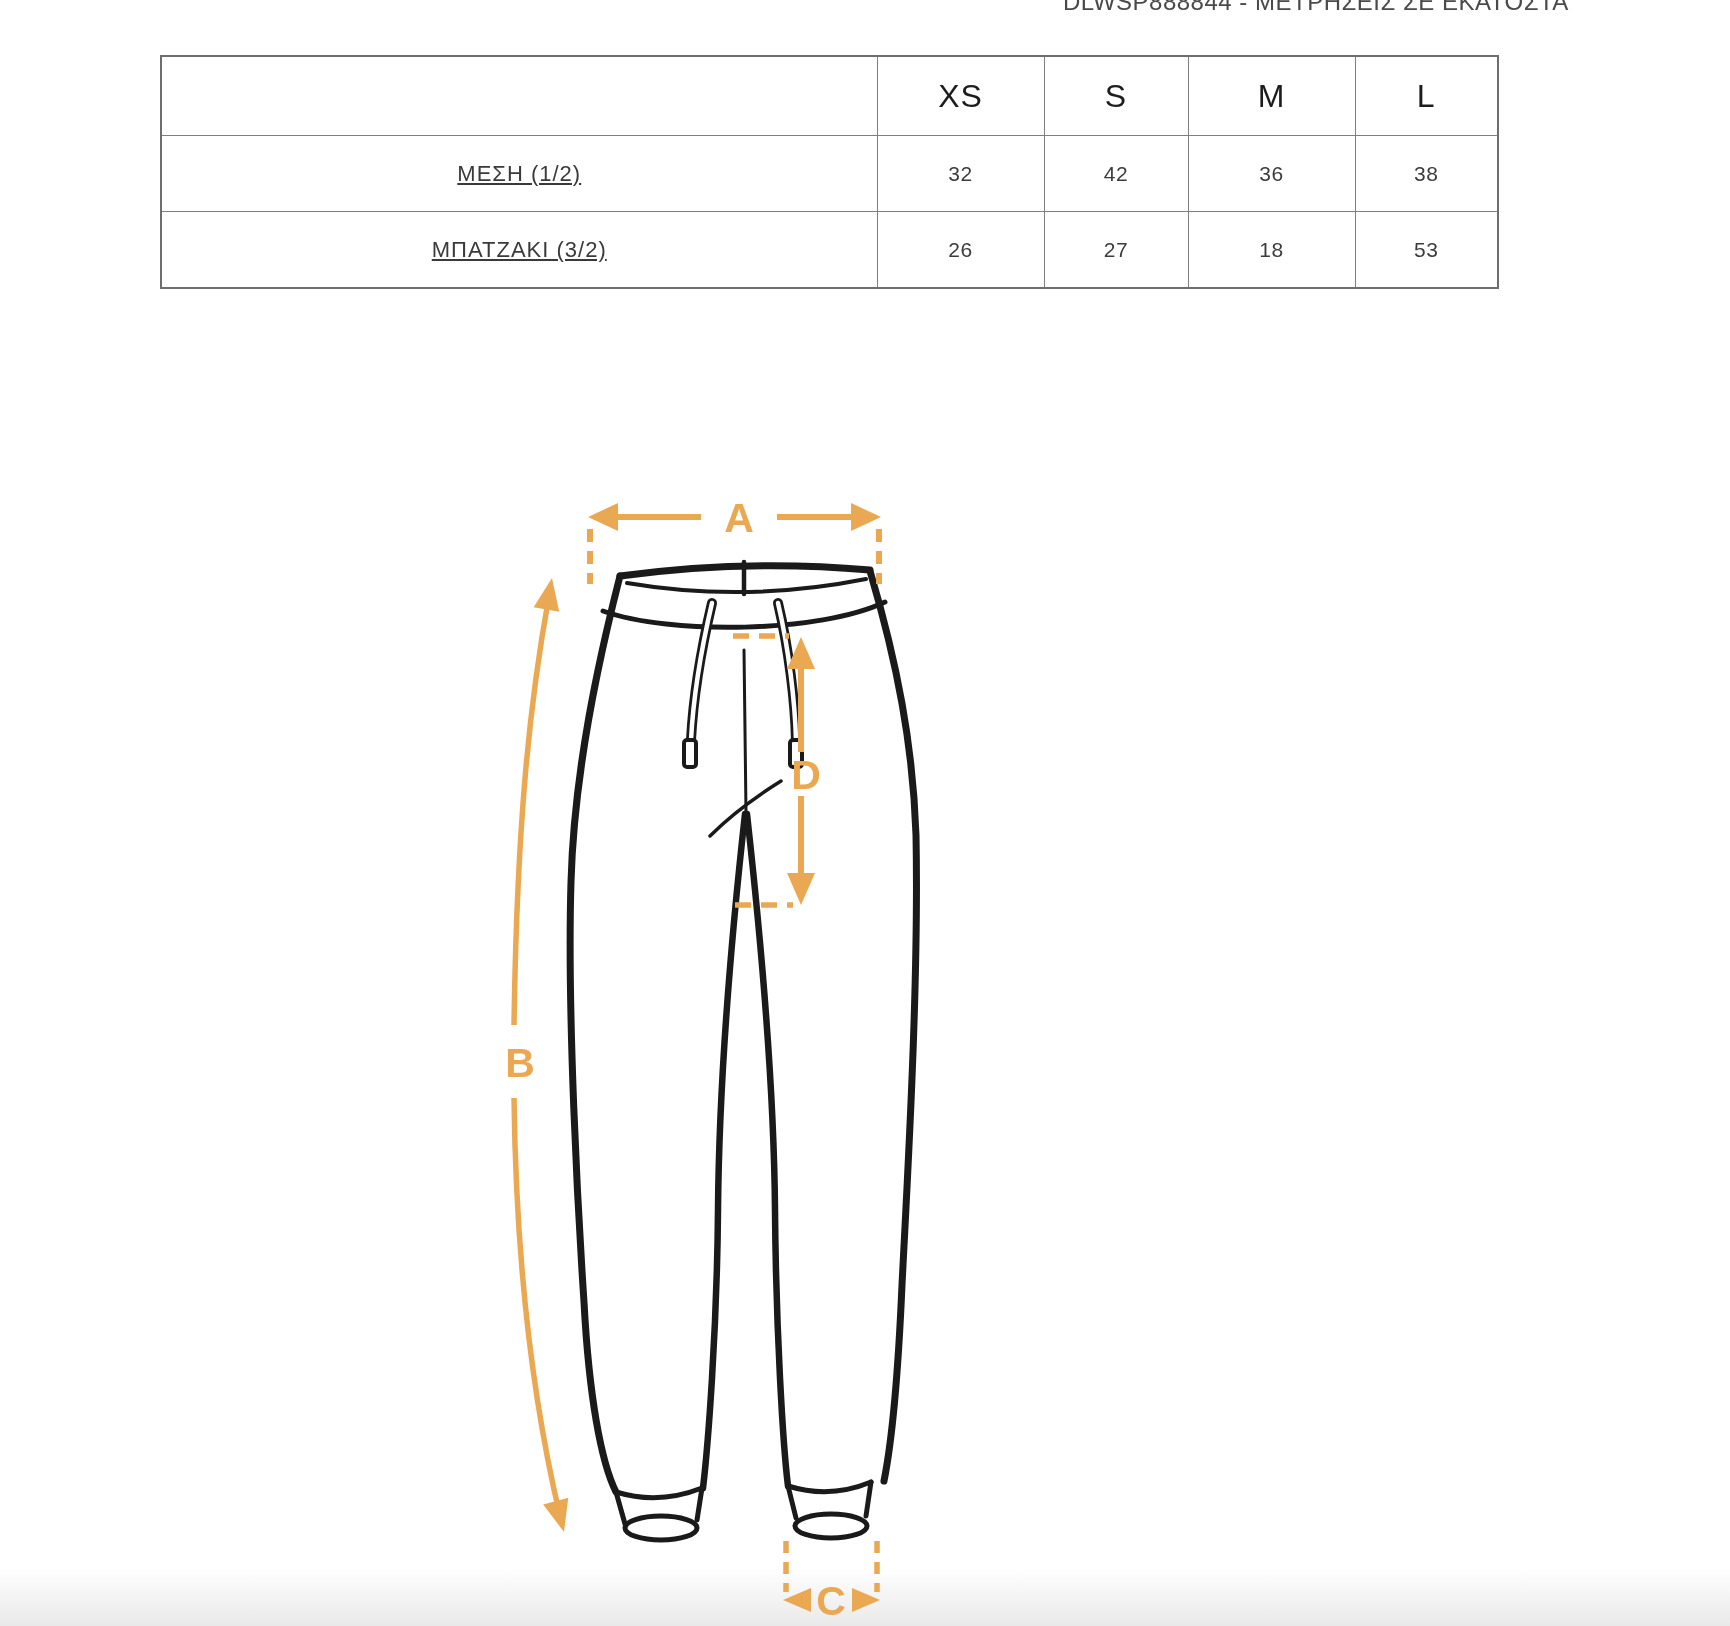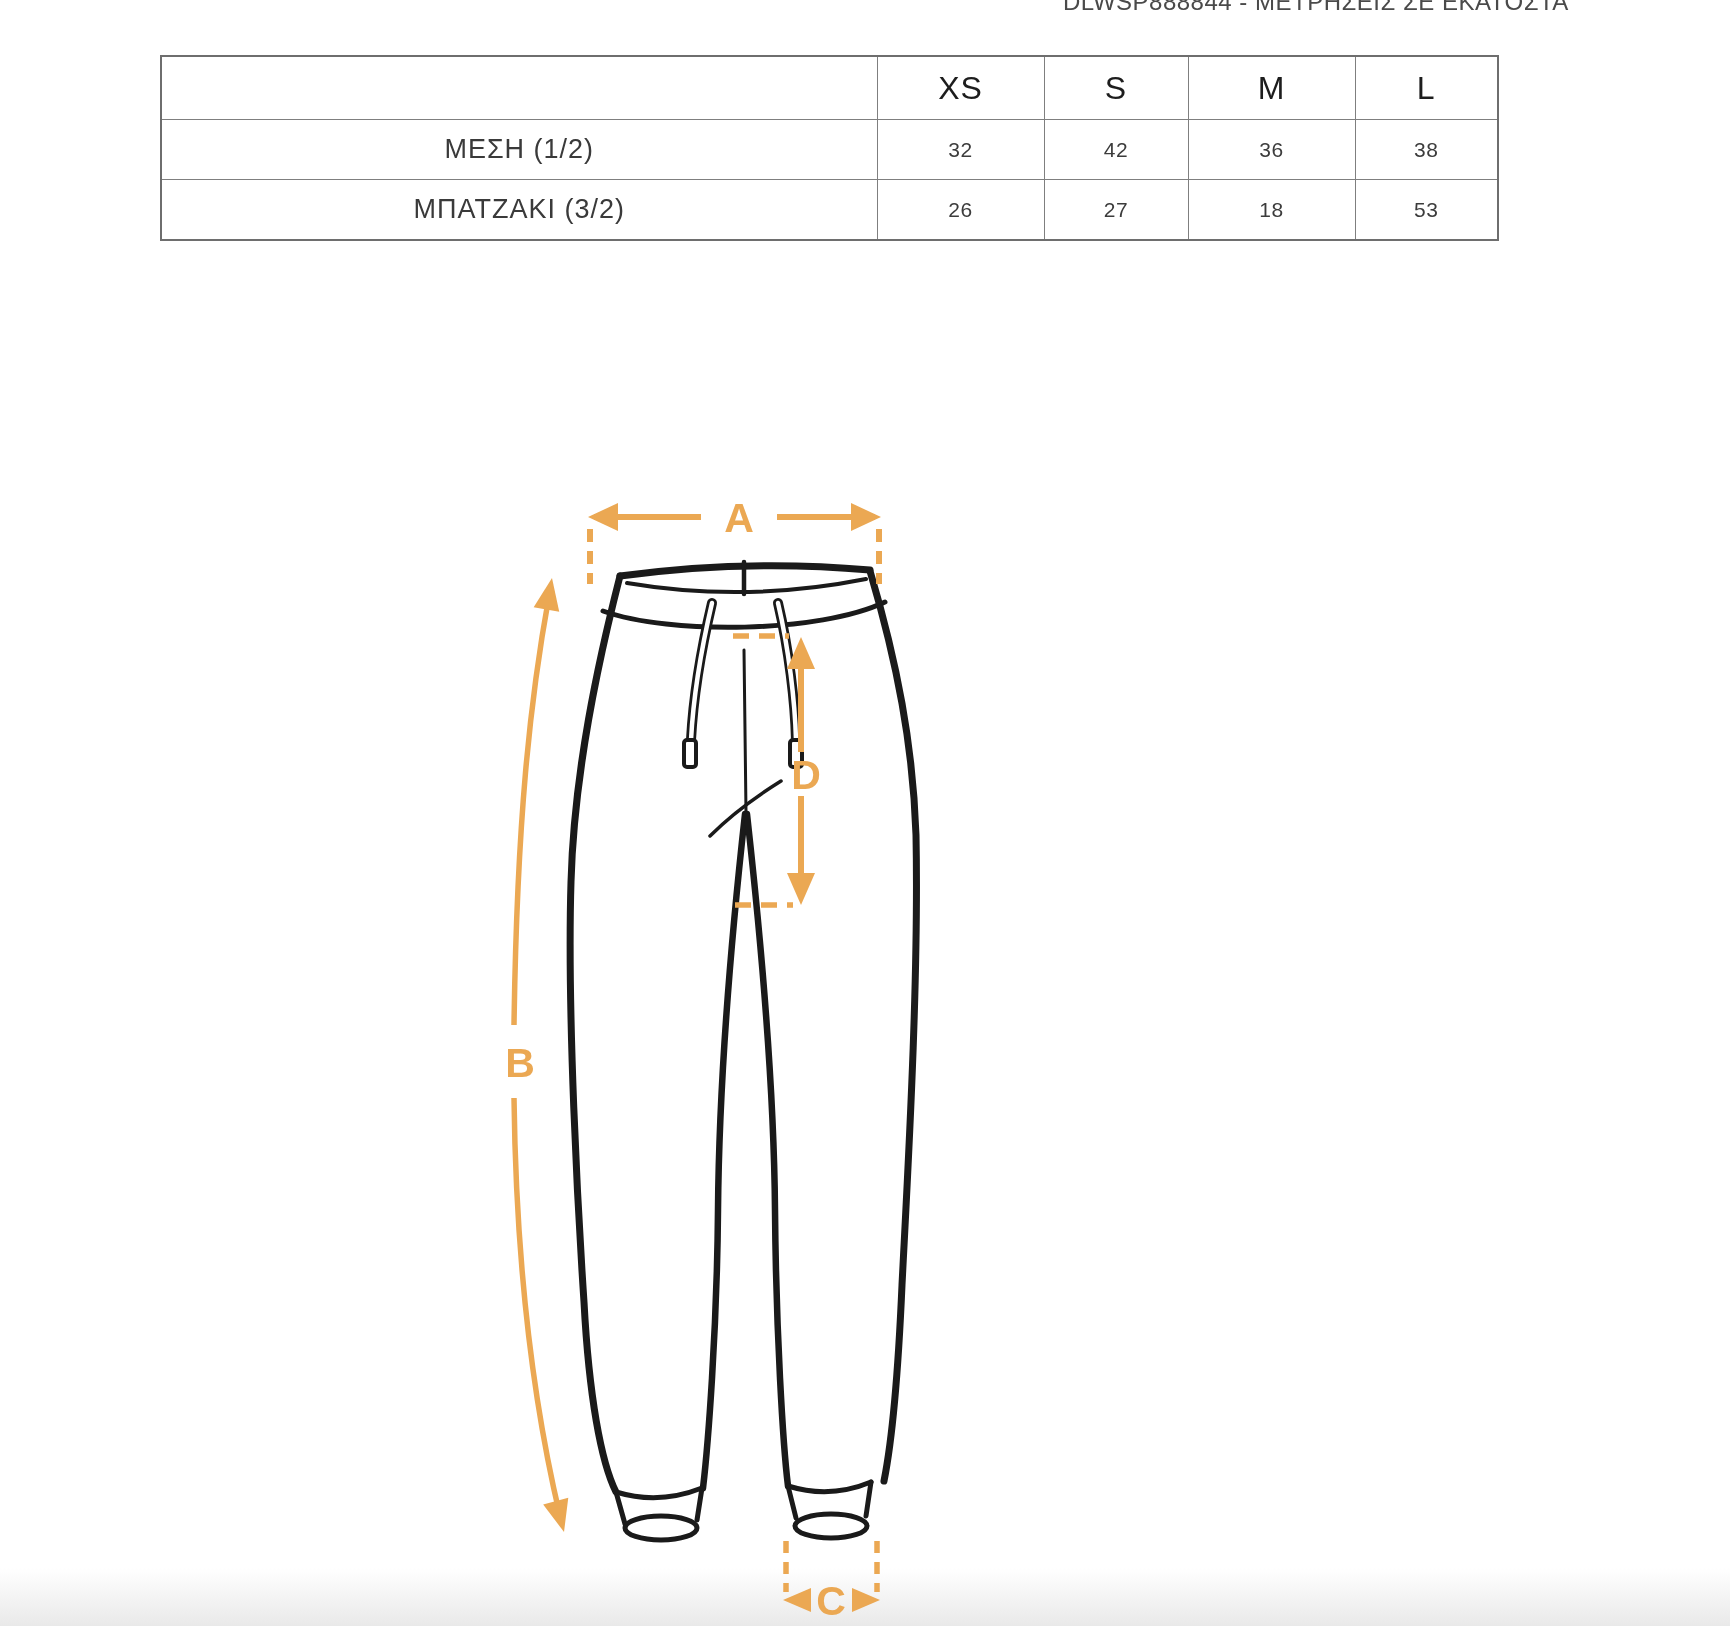--- a/index.html
+++ b/index.html
@@ -19,30 +19,30 @@
   }
   table.size-table {
     position: absolute; left: 160px; top: 55px;
     width: 1337px;
     border-collapse: collapse; table-layout: fixed;
     border: 2px solid #6e6e6e;
   }
   .size-table th, .size-table td {
     border: 1px solid #7f7f7f;
     text-align: center; vertical-align: middle;
-    padding: 0;
+    padding: 8px;
     color: #3c3c3c;
   }
   .size-table thead th {
     height: 62px;
     font-size: 32px; font-weight: 400; color: #1d1d1d;
     letter-spacing: 1px;
   }
   .size-table tbody td { height: 59px; font-size: 21px; letter-spacing: 0.5px; }
-  .size-table tbody td.row-label { font-size: 27px; color: #3a3a3a; letter-spacing: 1px; }
+  .size-table tbody td.row-label { font-size: 22px; color: #3a3a3a; letter-spacing: 1px; text-decoration: underline; }
   .bottom-fade {
     position: absolute; left: 0; top: 1568px;
     width: 100%; height: 58px;
     background: linear-gradient(to bottom, rgba(255,255,255,0) 0%, #e9e9e9 100%);
   }
   svg.diagram { position: absolute; left: 0; top: 0; }
   .diagram .blk { stroke: var(--ink); fill: none; stroke-linecap: round; stroke-linejoin: round; }
   .diagram .wht { stroke: #ffffff; fill: none; stroke-linecap: round; }
   .diagram .org { stroke: var(--accent); fill: none; }
   .diagram .org-fill { fill: var(--accent); stroke: none; }

